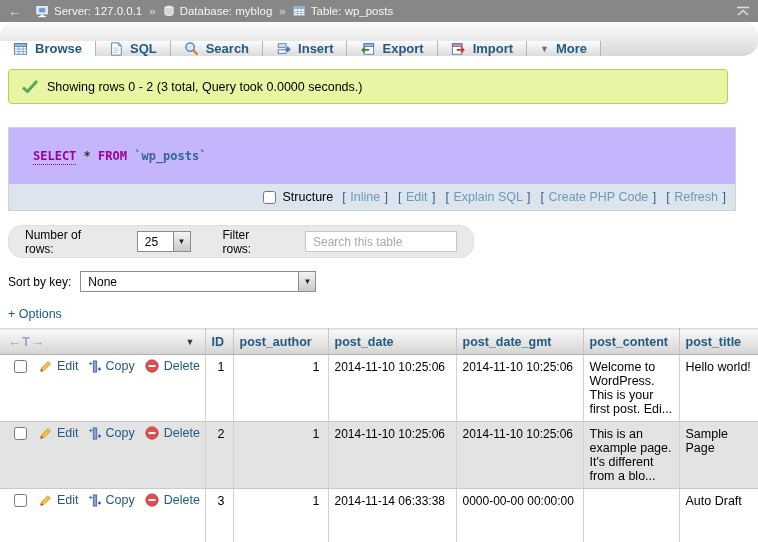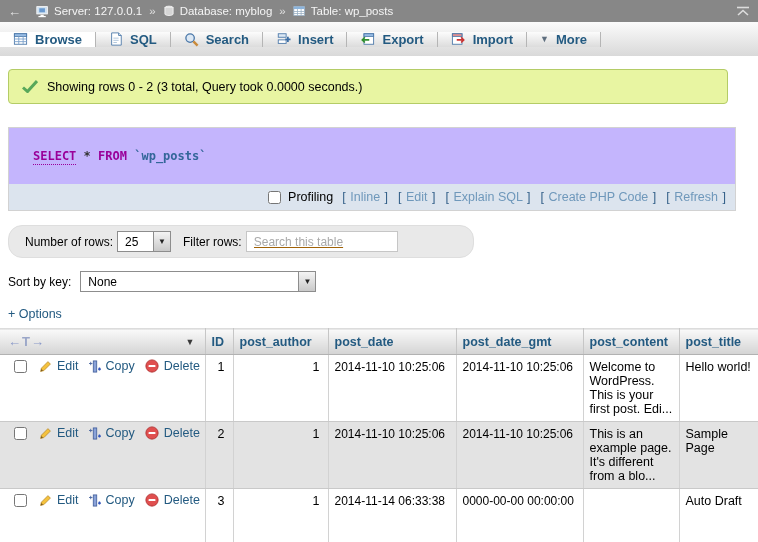--- a/index.html
+++ b/index.html
@@ -13,22 +13,23 @@
     height:22px; background:#878787; color:#f2f2f2;
     display:flex; align-items:center; padding:0 8px; gap:5px; font-size:11.5px;
   }
   .topbar .back { margin-right:10px; color:#e4e4e4; font-size:13px; cursor:pointer; }
   .topbar .sep { color:#e0e0e0; margin:0 2px; }
   .topbar .crumb { color:#f5f5f5; cursor:pointer; }
   .topbar .collapse { margin-left:auto; cursor:pointer; display:flex; align-items:center; }
   .topbar svg { display:block; }
   
   .tabbar {
-    height:34px; display:flex; align-items:center;
+    height:34px; display:flex; align-items:flex-end;
     background:linear-gradient(#fbfbfb,#d9d9d9);
+    border-radius:15px;
   }
   .tab {
     display:flex; align-items:center; gap:7px; padding:0 13px;
     border-right:1px solid #b5b5b5; color:#235a81; font-weight:bold; font-size:13px;
     background:linear-gradient(#fcfcfc,#dcdcdc); cursor:pointer; white-space:nowrap;
   }
   .tab.active { background:#fff; }
   .tab .caret { font-size:9px; color:#5f6f7f; }
   .tab-filler { flex:1; }
   
@@ -52,36 +53,36 @@
     justify-content:flex-end; gap:3px; padding-right:8px; font-size:12.5px;
   }
   .profilingbar input { margin:0 4px 0 0; }
   .bracket { color:#35618a; margin:0 1px; }
   .plink { color:#6f98bb; text-decoration:none; cursor:pointer; }
   .profgroup { margin-left:5px; white-space:nowrap; }
   
   .rowspanel {
     margin:14px 0 0 8px; width:466px; height:33px; background:#e9e9e9;
     border:1px solid #dedede; border-radius:14px;
-    display:flex; align-items:center; padding:0 16px; gap:4px;
+    display:flex; align-items:center; padding:0 16px; gap:24px;
   }
   .fake-select {
     background:#fff; border:1px solid #8d8d8d; height:21px;
     display:inline-flex; align-items:center; justify-content:space-between; cursor:pointer;
   }
   .fake-select .val { padding:0 7px; }
   .fake-select .btn {
     width:17px; height:19px; border-left:1px solid #8d8d8d;
     background:linear-gradient(#f4f4f4,#c9c9c9);
     display:flex; align-items:center; justify-content:center; font-size:8px; color:#222;
   }
   .sel-rows { width:54px; margin-right:8px; }
   .filter-input {
     width:152px; height:21px; border:1px solid #c6c6c6; padding:0 7px; font-size:12px;
-    font-family:"Liberation Sans", sans-serif; color:#a16207;text-decoration:underline;
+    font-family:"Liberation Sans", sans-serif; color:#a16207;
   }
   .filter-input::placeholder { color:#a9a9a9; }
   
   .sortrow { margin:13px 0 0 8px; display:flex; align-items:center; gap:9px; }
   .sel-sort { width:236px; }
   
   .options { display:inline-block; margin:15px 0 7px 8px; color:#235a81; text-decoration:none; font-size:12.5px; cursor:pointer; }
   
   table.results { width:758px; border-collapse:collapse; table-layout:fixed; }
   .results th {
@@ -234,21 +235,21 @@
 
 <div class="querybox">
   <div class="sqlline">
     <span class="kw kw-u">SELECT</span>
     <span class="star">*</span>
     <span class="kw">FROM</span>
     <span class="ident">`wp_posts`</span>
   </div>
   <div class="profilingbar">
     <input type="checkbox" style="">
-    <span>Profiling</span>
+    <span>Structure</span>
     <span class="profgroup"><span class="bracket">[</span> <a class="plink">Inline</a> <span class="bracket">]</span></span>
     <span class="profgroup"><span class="bracket">[</span> <a class="plink">Edit</a> <span class="bracket">]</span></span>
     <span class="profgroup"><span class="bracket">[</span> <a class="plink">Explain SQL</a> <span class="bracket">]</span></span>
     <span class="profgroup"><span class="bracket">[</span> <a class="plink">Create PHP Code</a> <span class="bracket">]</span></span>
     <span class="profgroup"><span class="bracket">[</span> <a class="plink">Refresh</a> <span class="bracket">]</span></span>
   </div>
 </div>
 
 
 <div class="rowspanel">

